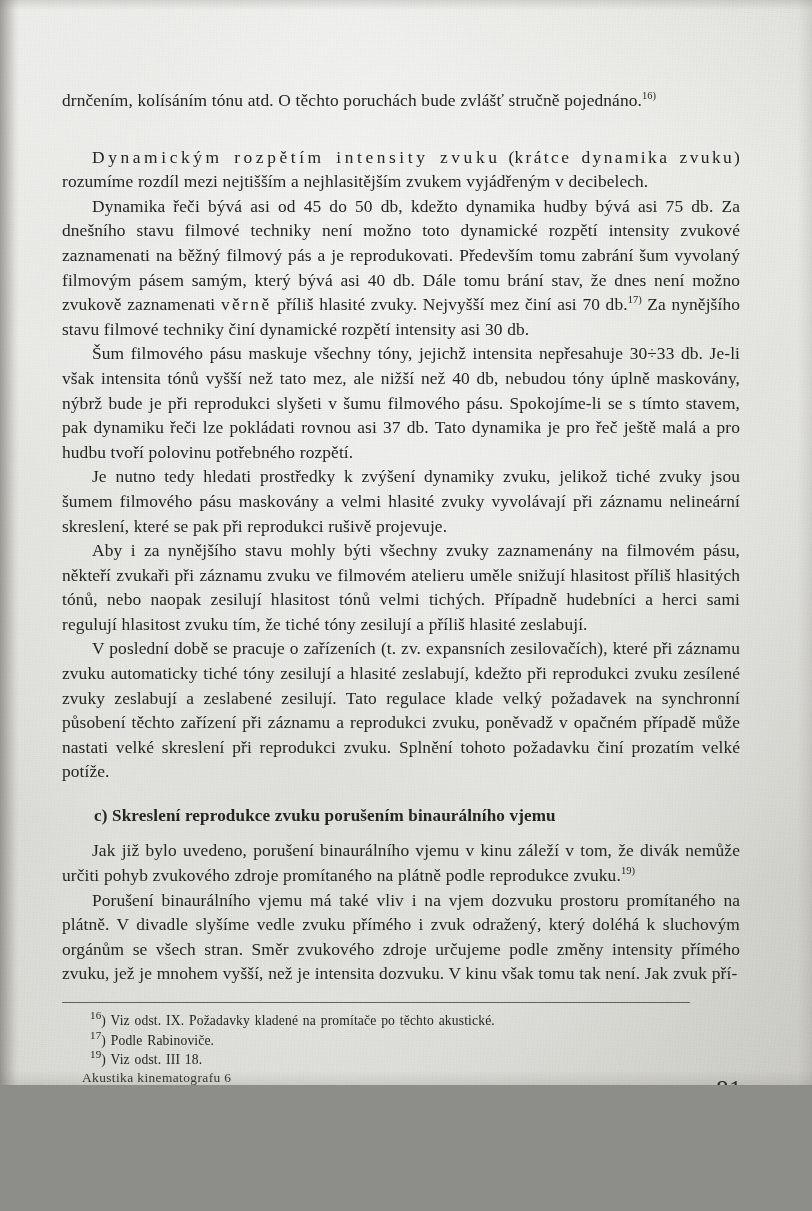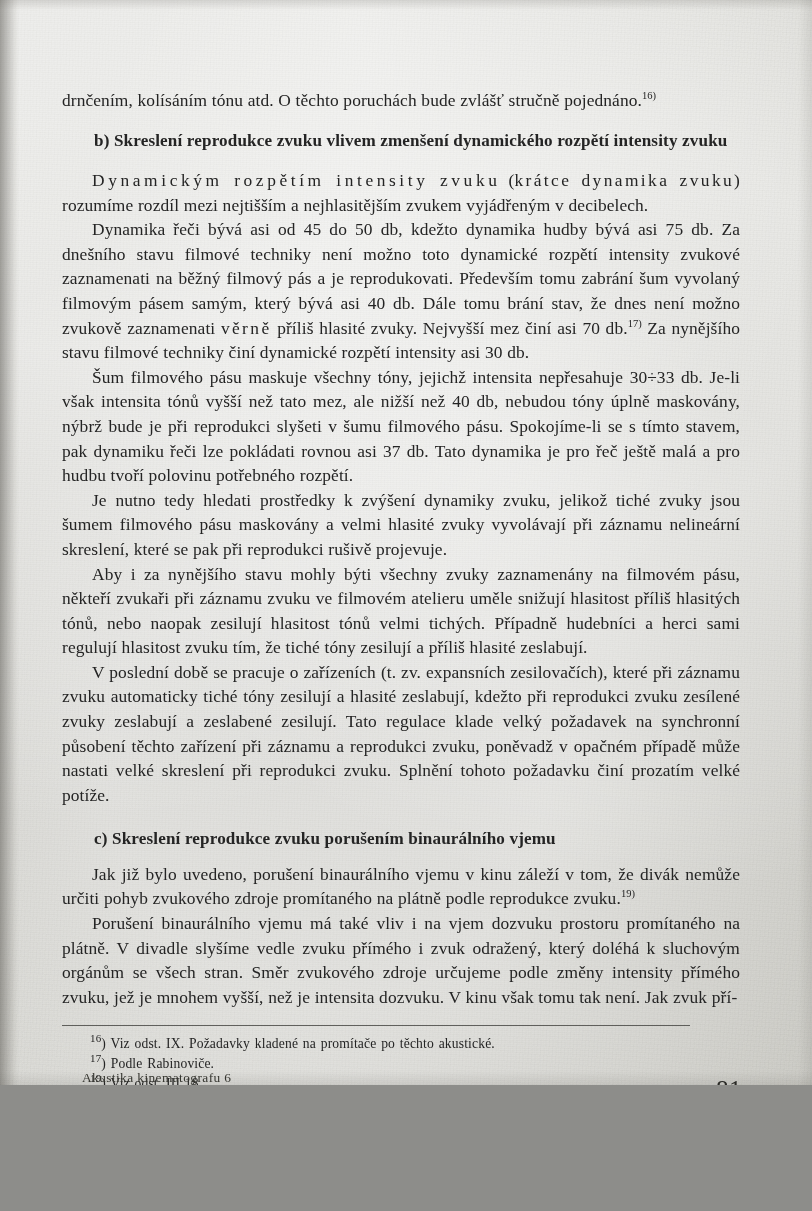--- a/index.html
+++ b/index.html
@@ -175,21 +175,20 @@
   <div class="edge-shadow-top"></div>
   <div class="edge-shadow-right"></div>
   <div class="edge-shadow-bottom"></div>
 
   <div class="content">
 
     <p class="body noindent"><span>drnčením, kolísáním tónu atd. O těchto poruchách bude zvlášť stručně pojednáno.</span><sup class="fn">16)</sup></p>
 
     <div class="gap-md"></div>
 
-    <h3 class="subhead"><span class="lead">b)</span> <span>Skreslení reprodukce zvuku vlivem zmenšení dynamického rozpětí intensity zvuku</span></h3>
 
     <div class="gap-md"></div>
 
     <p class="body indent"><span class="sp">Dynamickým rozpětím intensity zvuku</span><span> (</span><span class="sp-tight">krátce dynamika zvuku</span><span>) rozumíme rozdíl mezi nejtišším a nejhlasitějším zvukem vyjádřeným v decibelech.</span></p>
 
     <p class="body indent"><span>Dynamika řeči bývá asi od 45 do 50 db, kdežto dynamika hudby bývá asi 75 db. Za dnešního stavu filmové techniky není možno toto dynamické rozpětí intensity zvukové zaznamenati na běžný filmový pás a je reprodukovati. Především tomu zabrání šum vyvolaný filmovým pásem samým, který bývá asi 40 db. Dále tomu brání stav, že dnes není možno zvukově zaznamenati </span><span class="sp-tight">věrně</span><span> příliš hlasité zvuky. Nejvyšší mez činí asi 70 db.</span><sup class="fn">17)</sup><span> Za nynějšího stavu filmové techniky činí dynamické rozpětí intensity asi 30 db.</span></p>
 
     <p class="body indent"><span>Šum filmového pásu maskuje všechny tóny, jejichž intensita nepřesahuje 30÷33 db. Je-li však intensita tónů vyšší než tato mez, ale nižší než 40 db, nebudou tóny úplně maskovány, nýbrž bude je při reprodukci slyšeti v šumu filmového pásu. Spokojíme-li se s tímto stavem, pak dynamiku řeči lze pokládati rovnou asi 37 db. Tato dynamika je pro řeč ještě malá a pro hudbu tvoří polovinu potřebného rozpětí.</span></p>
 
     <p class="body indent"><span>Je nutno tedy hledati prostředky k zvýšení dynamiky zvuku, jelikož tiché zvuky jsou šumem filmového pásu maskovány a velmi hlasité zvuky vyvolávají při záznamu nelineární skreslení, které se pak při reprodukci rušivě projevuje.</span></p>

